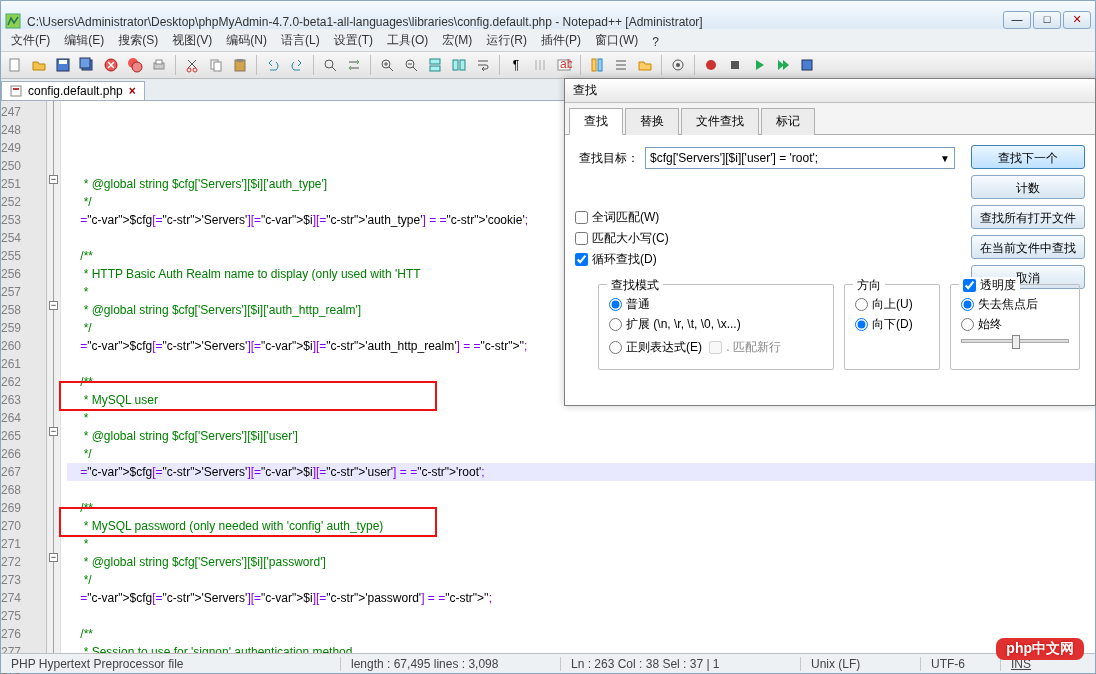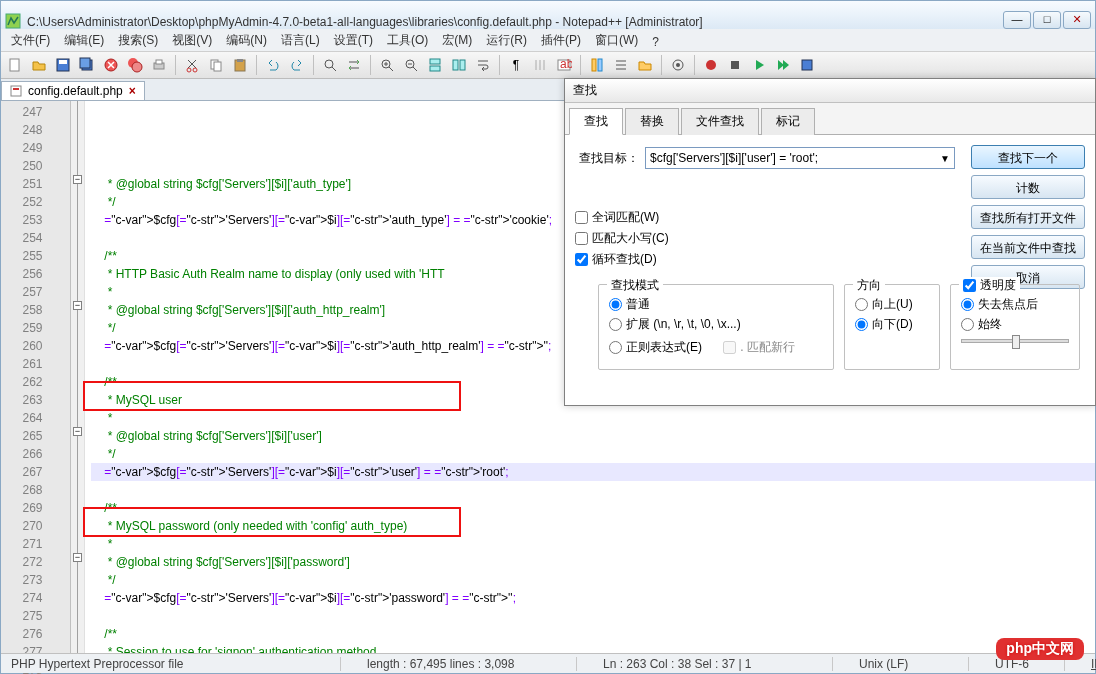--- a/index.html
+++ b/index.html
@@ -13,31 +13,31 @@
 .win-btn.close { color:#a00; }
 .menubar { height:22px; display:flex; align-items:flex-end; padding:0 4px; gap:2px; background:#eef1f4; }
 .menuitem { padding:2px 6px; color:#333; cursor:default; }
 .toolbar { height:28px; background:linear-gradient(#f7f7f7,#e3e3e3); border-top:1px solid #cfcfcf; border-bottom:1px solid #bcbcbc; display:flex; align-items:center; padding:0 4px; gap:4px; }
 .tb-btn { width:20px; height:20px; display:inline-flex; align-items:center; justify-content:center; border-radius:2px; }
 .tb-sep { width:1px; height:20px; background:#c0c0c0; margin:0 2px; }
 .tabbar { height:22px; background:#e8edf2; display:flex; align-items:center; padding:0 0; border-bottom:1px solid #a0b0c0; }
 .file-tab { background:#fff; border:1px solid #a0b0c0; border-bottom:none; padding:2px 8px; display:flex; align-items:center; gap:6px; position:relative; top:1px; }
 .file-tab .close-x { color:#a00; font-weight:bold; cursor:pointer; }
 .editor { position:relative; background:#fff; height:570px; display:flex; }
-.gutter { width:70px; background:#e8e8e8; border-right:1px solid #c0c0c0; text-align:center; padding:2px 6px 0 0; font-family:Consolas,monospace; color:#808080; line-height:18px; }
+.gutter { width:46px; background:#e8e8e8; border-right:1px solid #c0c0c0; text-align:left; padding:2px 6px 0 0; font-family:Consolas,monospace; color:#808080; line-height:18px; }
 .fold-col { width:14px; background:#f0f0f0; border-right:1px solid #e0e0e0; position:relative; }
 .fold-line { position:absolute; left:6px; top:0; width:1px; background:#a0a0a0; height:100%; }
 .fold-box { position:absolute; left:2px; width:9px; height:9px; border:1px solid #808080; background:#fff; text-align:center; line-height:7px; font-size:9px; }
 .code { flex:1; font-family:Consolas,"Courier New",monospace; font-size:13px; line-height:18px; padding:2px 0 0 6px; white-space:pre; position:relative; }
 .line { height:18px; }
 .c-comment { color:#008000; }
 .c-op { color:#8000ff; }
 .hl-line { background:#e8e8ff; }
 .redbox { position:absolute; border:2px solid #e11; pointer-events:none; }
-.statusbar { position:absolute; bottom:0; left:0; right:0; height:20px; background:#eef1f4; border-top:1px solid #c0c0c0; display:flex; align-items:center; font-size:11px; color:#444;gap:16px; }
+.statusbar { position:absolute; bottom:0; left:0; right:0; height:20px; background:#eef1f4; border-top:1px solid #c0c0c0; display:flex; align-items:center; font-size:11px; color:#444; }
 .statusbar > div { padding:0 10px; border-right:1px solid #c8c8c8; }
 
 .find-dialog { position:absolute; top:78px; right:0; width:532px; background:#f0f0f0; border:1px solid #808080; box-shadow:0 0 8px rgba(0,0,0,.2); }
 .find-title { background:linear-gradient(#fff,#e8e8e8); border-bottom:1px solid #c0c0c0; padding:3px 8px; font-size:12px; }
 .find-tabs { display:flex; background:#f4f4f4; border-bottom:1px solid #b0b0b0; padding:4px 4px 0 4px; gap:2px; }
 .find-tab { padding:4px 14px; border:1px solid #b0b0b0; background:#ececec; border-bottom:none; position:relative; top:1px; }
 .find-tab.active { background:#fff; border-bottom:1px solid #fff; }
 .find-body { background:#fff; padding:12px 10px; position:relative; min-height:270px; }
 .find-row { display:flex; align-items:center; margin-bottom:16px; }
 .find-row label { width:64px; text-align:right; margin-right:6px; }
@@ -382,21 +382,21 @@
       <label><input type="checkbox" style=""><span>匹配大小写(C)</span></label>
       <label><input type="checkbox" checked="" style=""><span>循环查找(D)</span></label>
     </div>
 
     <div class="groups-row">
       <div class="groupbox gb-search">
         <span class="legend">查找模式</span>
         <label><input type="radio" name="m" checked="" style=""><span>普通</span></label>
         <label><input type="radio" name="m" style=""><span>扩展 (\n, \r, \t, \0, \x...)</span></label>
         <label style="display:inline-block;"><input type="radio" name="m" style=""><span>正则表达式(E)</span></label>
-        <label style="display:inline-block;margin-left:18px;color:#888;"><input type="checkbox" disabled="" style=""><span>. 匹配新行</span></label>
+        <label style="display:inline-block;margin-left:4px;color:#888;"><input type="checkbox" disabled="" style=""><span>. 匹配新行</span></label>
       </div>
       <div class="groupbox gb-dir">
         <span class="legend">方向</span>
         <label><input type="radio" name="d" style=""><span>向上(U)</span></label>
         <label><input type="radio" name="d" checked="" style=""><span>向下(D)</span></label>
       </div>
       <div class="groupbox gb-trans">
         <span class="legend"><input type="checkbox" checked="" style=""><span>透明度</span></span>
         <label><input type="radio" name="t" checked="" style=""><span>失去焦点后</span></label>
         <label><input type="radio" name="t" style=""><span>始终</span></label>

